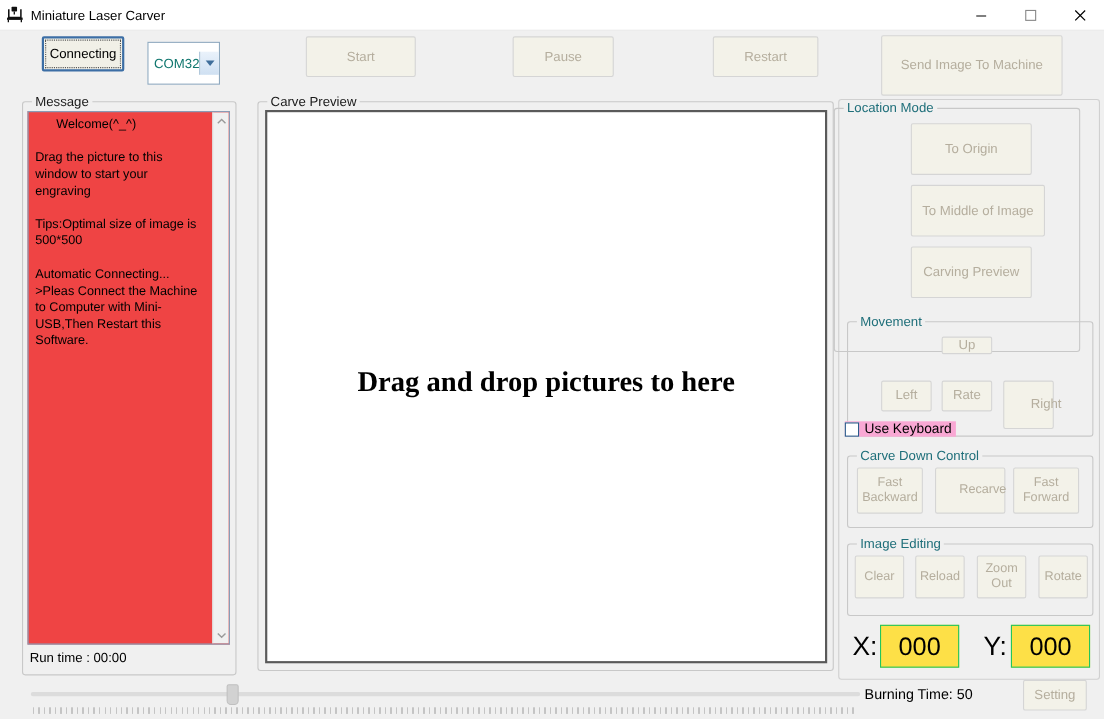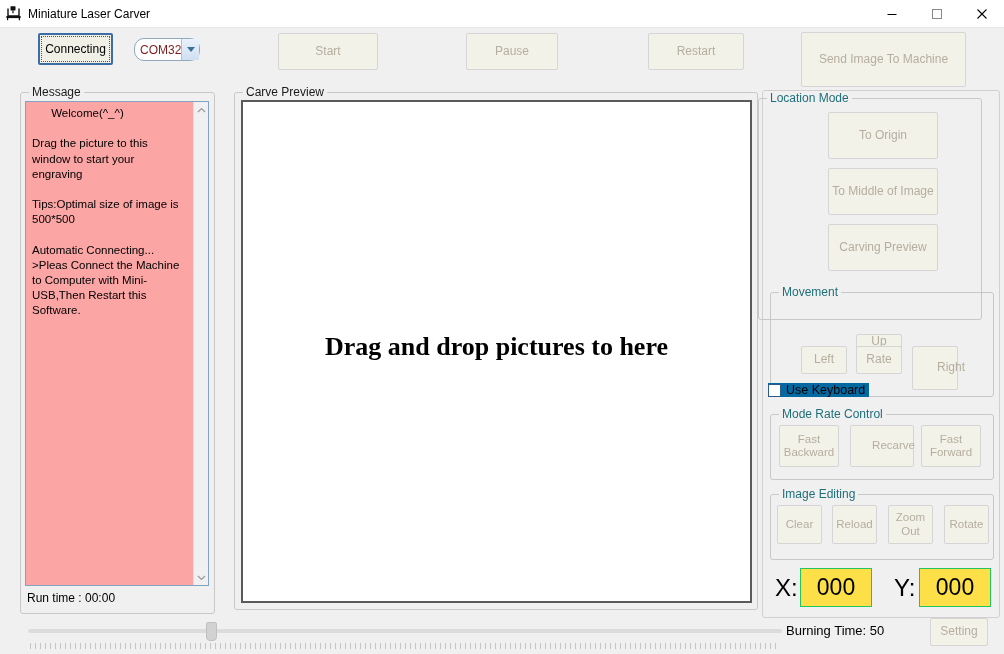--- a/index.html
+++ b/index.html
@@ -86,26 +86,26 @@
     cursor: default;
   }
   #connect-btn .focus-ring {
     position: absolute; left: 1px; top: 1px; right: 1px; bottom: 1px;
     border: 1px dotted #555;
   }
   #connect-btn span.lbl { position: relative; z-index: 2; }
 
   #com-select {
     position: absolute; left: 134px; top: 38px;
-    width: 66px; height: 23px;
+    width: 66px; height: 39px;
     background: #ffffff;
     border: 1px solid #8fa9bf;
-    border-radius: 10px;
+    border-radius: 0;
     display: flex; align-items: center;
-    font-size: 12px; color: #7f1d1d;
+    font-size: 12px; color: #0f766e;
     cursor: default;
   }
   #com-select .val { padding-left: 5px; flex: 1 1 auto; }
   #com-select .arrowbox {
     width: 19px; height: 21px;
     background: linear-gradient(#eaf2fb, #cfe0f2);
     border-left: 1px solid #a9c2d8;
     display: flex; align-items: center; justify-content: center;
   }
   .chev-down {
@@ -113,21 +113,21 @@
     border-left: 4px solid transparent;
     border-right: 4px solid transparent;
     border-top: 5px solid #3f6e9b;
   }
 
   
   #message-group { left: 20px; top: 92px; width: 195px; height: 522px; }
   #message-box {
     position: absolute; left: 4px; top: 8px;
     width: 184px; height: 485px;
-    background: #fca5a5;
+    background: #ef4444;
     border: 1px solid #7fa3c0;
     overflow: hidden;
     display: flex;
   }
   #message-text {
     flex: 1 1 auto;
     padding: 4px 5px 4px 6px;
     font-size: 11.5px;
     color: #000;
     line-height: 1.32;
@@ -176,21 +176,21 @@
     border-radius: 3px;
   }
   #loc-group { left: 758px; top: 98px; width: 224px; height: 222px; }
   #move-group { left: 770px; top: 292px; width: 224px; height: 105px; }
   #rate-group { left: 770px; top: 414px; width: 224px; height: 66px; }
   #img-group  { left: 770px; top: 494px; width: 224px; height: 66px; }
 
   #use-keyboard {
     position: absolute; left: 768px; top: 383px;
     display: flex; align-items: center;
-    background: #0369a1;
+    background: #f9a8d4;
     padding: 0 4px 0 0;
     cursor: default;
   }
   .chkbox {
     width: 13px; height: 13px;
     border: 1px solid #2a5a8a;
     background: #ffffff;
     margin-right: 5px;
   }
   #use-keyboard .lbl { font-size: 12.5px; color: #000; }
@@ -346,50 +346,50 @@
   </div>
 
   <div id="right-panel"></div>
 
   <div class="groupbox" id="loc-group">
     <div class="gb-label teal">Location Mode</div>
   </div>
   <div class="btn" style="left:828px; top:112px; width:110px; height:47px;">
     <span>To Origin</span>
   </div>
-  <div class="btn" style="left:828px; top:168px; width:110px; height:47px;">
+  <div class="btn" style="left:828px; top:168px; width:122px; height:47px;">
     <span>To Middle of Image</span>
   </div>
   <div class="btn" style="left:828px; top:224px; width:110px; height:47px;">
     <span>Carving Preview</span>
   </div>
 
   <div class="groupbox" id="move-group">
     <div class="gb-label teal">Movement</div>
   </div>
-  <div class="btn" style="left:856px; top:306px; width:46px; height:16px;margin-top:28px;">
+  <div class="btn" style="left:856px; top:306px; width:46px; height:16px;">
     <span>Up</span>
   </div>
   <div class="btn" style="left:801px; top:346px; width:46px; height:28px;">
     <span>Left</span>
   </div>
   <div class="btn" style="left:856px; top:346px; width:46px; height:28px;">
     <span>Rate</span>
   </div>
   <div class="btn" style="left:912px; top:346px; width:46px; height:44px;padding-left:32px;">
     <span>Right</span>
   </div>
 
   <div id="use-keyboard">
     <span class="chkbox"></span>
     <span class="lbl">Use Keyboard</span>
   </div>
 
   <div class="groupbox" id="rate-group">
-    <div class="gb-label teal">Mode Rate Control</div>
+    <div class="gb-label teal">Carve Down Control</div>
   </div>
   <div class="btn small" style="left:779px; top:425px; width:60px; height:42px;">
     <span class="ml">Fast<br>Backward</span>
   </div>
   <div class="btn small" style="left:850px; top:425px; width:64px; height:42px;padding-left:23px;">
     <span class="ml">Recarve</span>
   </div>
   <div class="btn small" style="left:921px; top:425px; width:60px; height:42px;">
     <span class="ml">Fast<br>Forward</span>
   </div>

